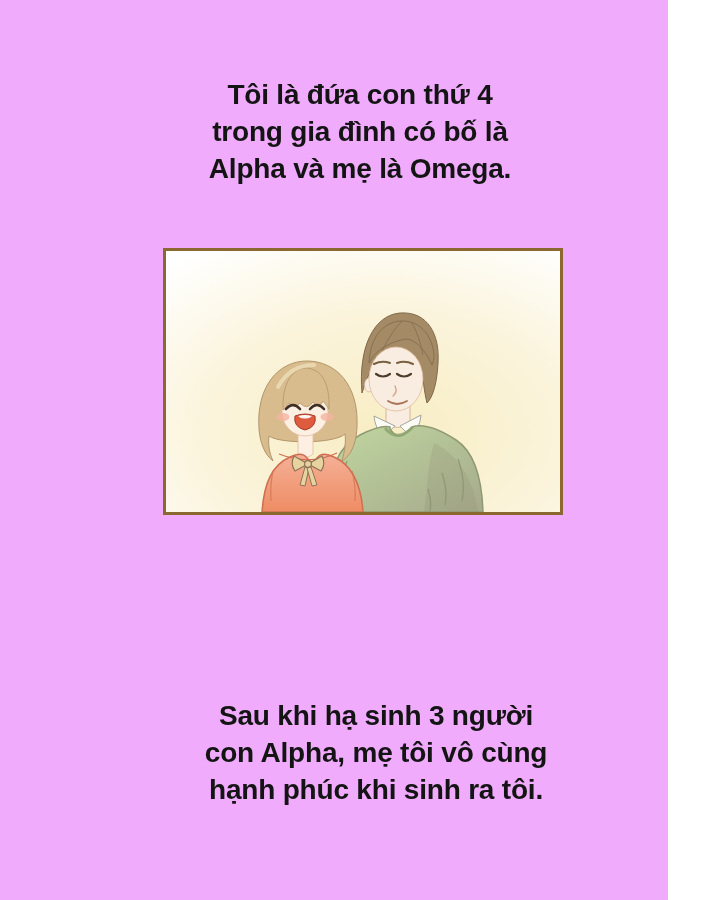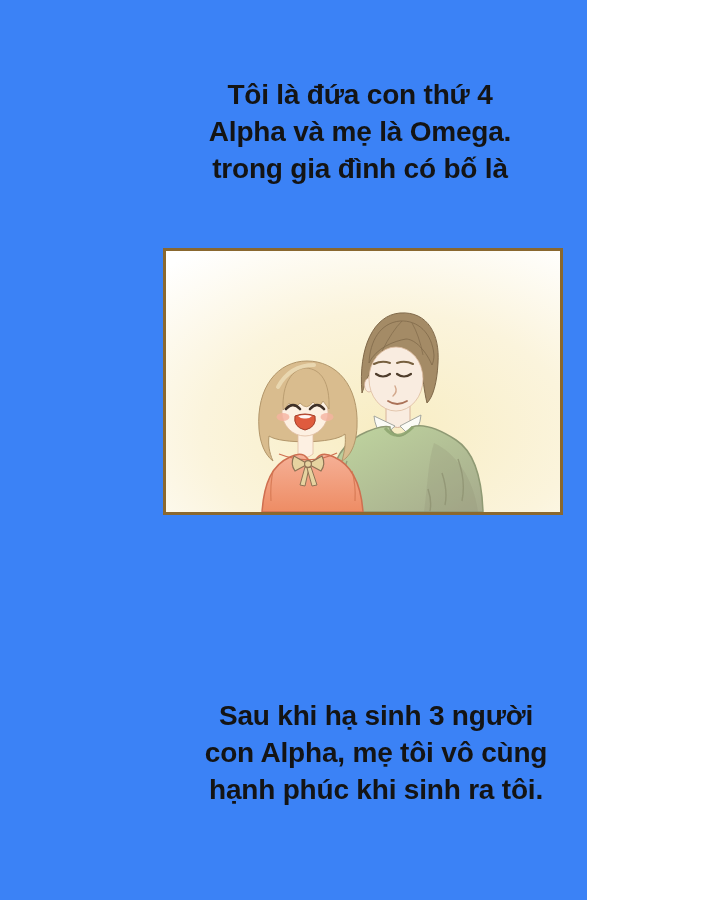--- a/index.html
+++ b/index.html
@@ -1,17 +1,17 @@
 <!DOCTYPE html>
 <html><head>
 <meta charset="utf-8">
 <style>
   html,body { margin:0; padding:0; background:#ffffff; }
   .page {
-    position:relative; width:587px; height:900px; background:#3b82f6;
+    position:relative; width:668px; height:900px; background:#f0abfc;
     overflow:hidden;
     font-family:"Liberation Sans","DejaVu Sans",sans-serif;
   }
   .narration {
     position:absolute; left:0; width:720px; text-align:center;
     font-weight:700; font-size:28px; line-height:37px; letter-spacing:-0.2px;
   }
   .narration-top { top:76px; }
   .narration-bottom { top:697px; transform:translateX(16px); }
   .panel {
@@ -20,22 +20,22 @@
   }
   .panel svg { display:block; width:394px; height:261px; }
 </style>
 </head>
 <body>
 
 <div class="page" style="color: rgb(20, 20, 20);">
 
   <div class="narration narration-top">
     <div>Tôi là đứa con thứ 4</div>
+    <div>trong gia đình có bố là</div>
     <div>Alpha và mẹ là Omega.</div>
-    <div>trong gia đình có bố là</div>
   </div>
 
   <div class="panel" style="border-color: rgb(138, 104, 47);">
     <svg viewBox="0 0 394 261" xmlns="http://www.w3.org/2000/svg">
       <defs>
         <radialGradient id="glow" cx="56%" cy="70%" r="85%">
           <stop offset="0" stop-color="#f8edc3"></stop>
           <stop offset="0.55" stop-color="#fbf4dc"></stop>
           <stop offset="1" stop-color="#ffffff"></stop>
         </radialGradient>

